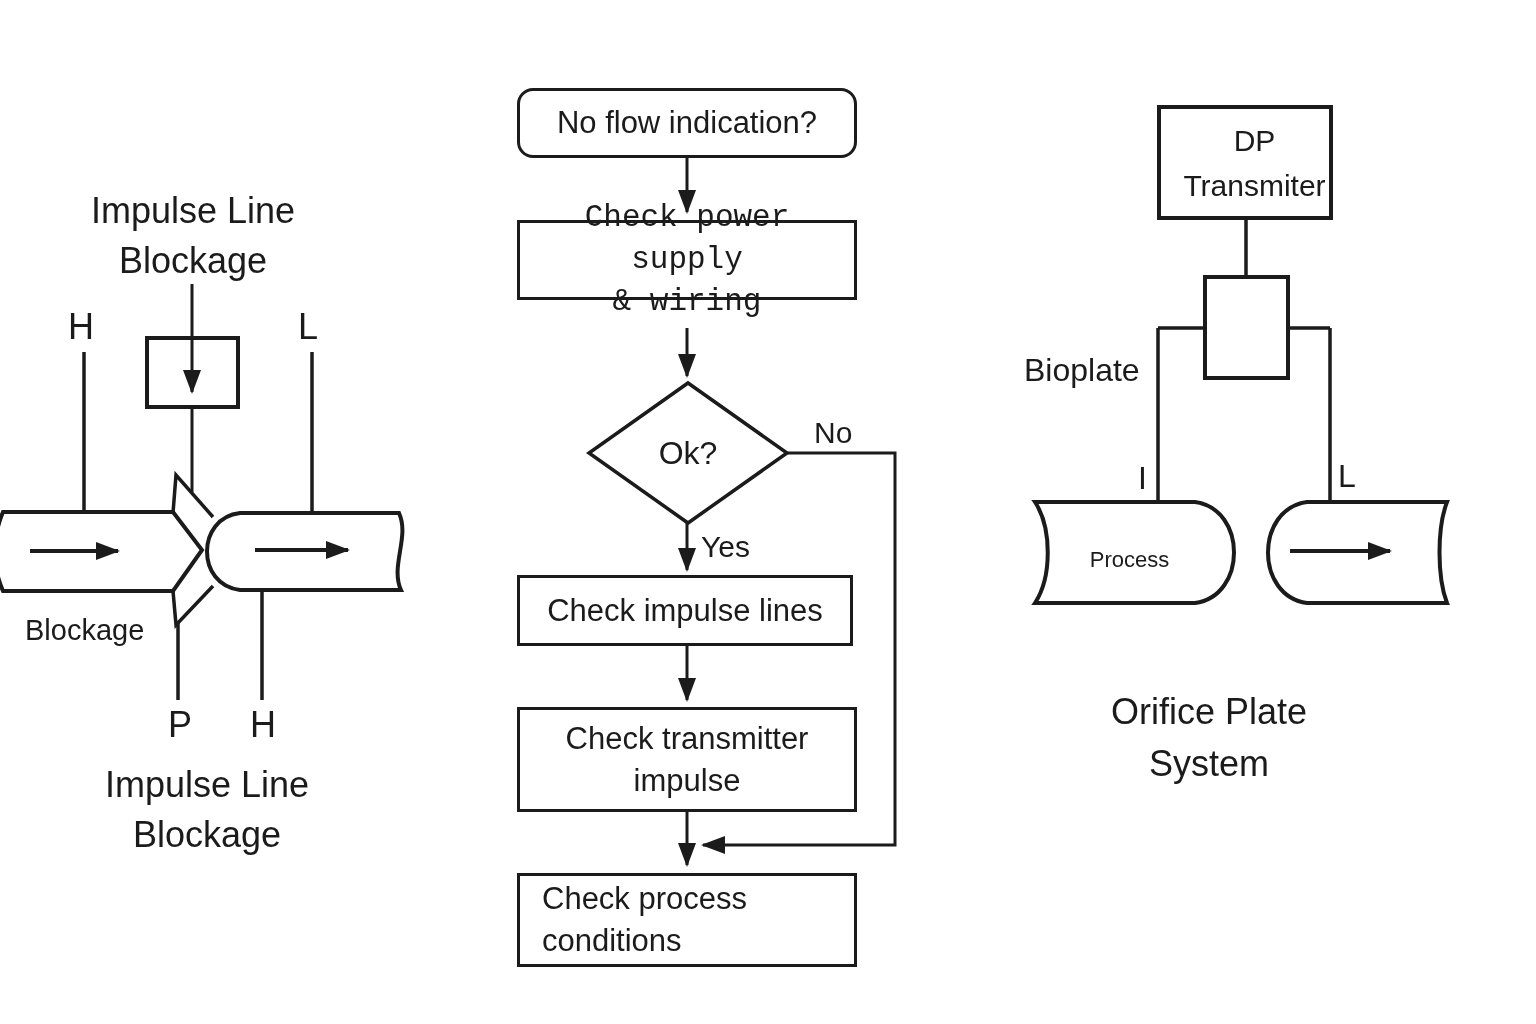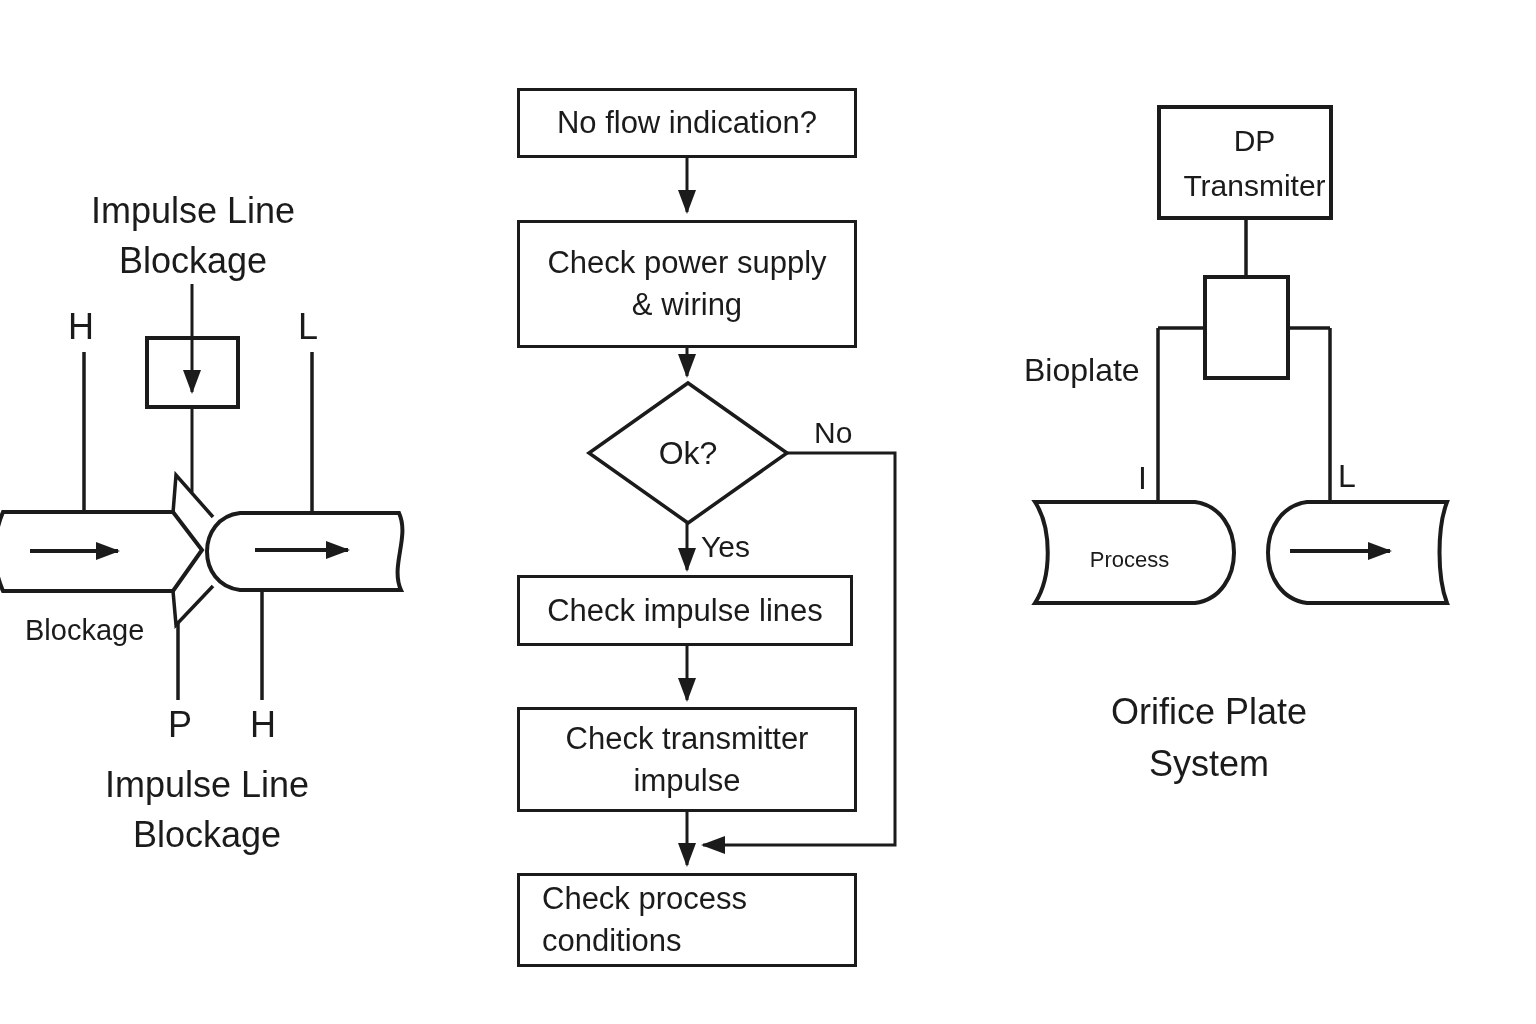--- a/index.html
+++ b/index.html
@@ -100,24 +100,24 @@
   <div class="txt tap-label" style="left:68px; top:306px;">H</div>
   <div class="txt tap-label" style="left:298px; top:306px;">L</div>
   <div class="txt" style="left:25px; top:614px; font-size:29px;">Blockage</div>
   <div class="txt tap-label" style="left:168px; top:704px;">P</div>
   <div class="txt tap-label" style="left:250px; top:704px;">H</div>
   <div class="txt title" style="left:72px; top:760px; width:270px;">
     <span>Impulse Line</span><br>
     <span>Blockage</span>
   </div>
 
-  <div class="flowbox" style="left:517px; top:88px; width:340px; height:70px;">
+  <div class="flowbox" style="left:517px; top:88px; width:340px; height:70px;border-radius:16px;">
     <span>No flow indication?</span>
   </div>
-  <div class="flowbox" style="left:517px; top:220px; width:340px; height:128px;">
+  <div class="flowbox" style="left:517px; top:220px; width:340px; height:80px;font-family:Liberation Mono, monospace;">
     <span>Check power supply</span>
     <span>&amp; wiring</span>
   </div>
   <div class="txt center" style="left:638px; top:435px; width:100px; font-size:32px;">Ok?</div>
   <div class="txt branch-label" style="left:814px; top:416px;">No</div>
   <div class="txt branch-label" style="left:701px; top:530px;">Yes</div>
   <div class="flowbox" style="left:517px; top:575px; width:336px; height:71px;">
     <span>Check impulse lines</span>
   </div>
   <div class="flowbox" style="left:517px; top:707px; width:340px; height:105px;">

